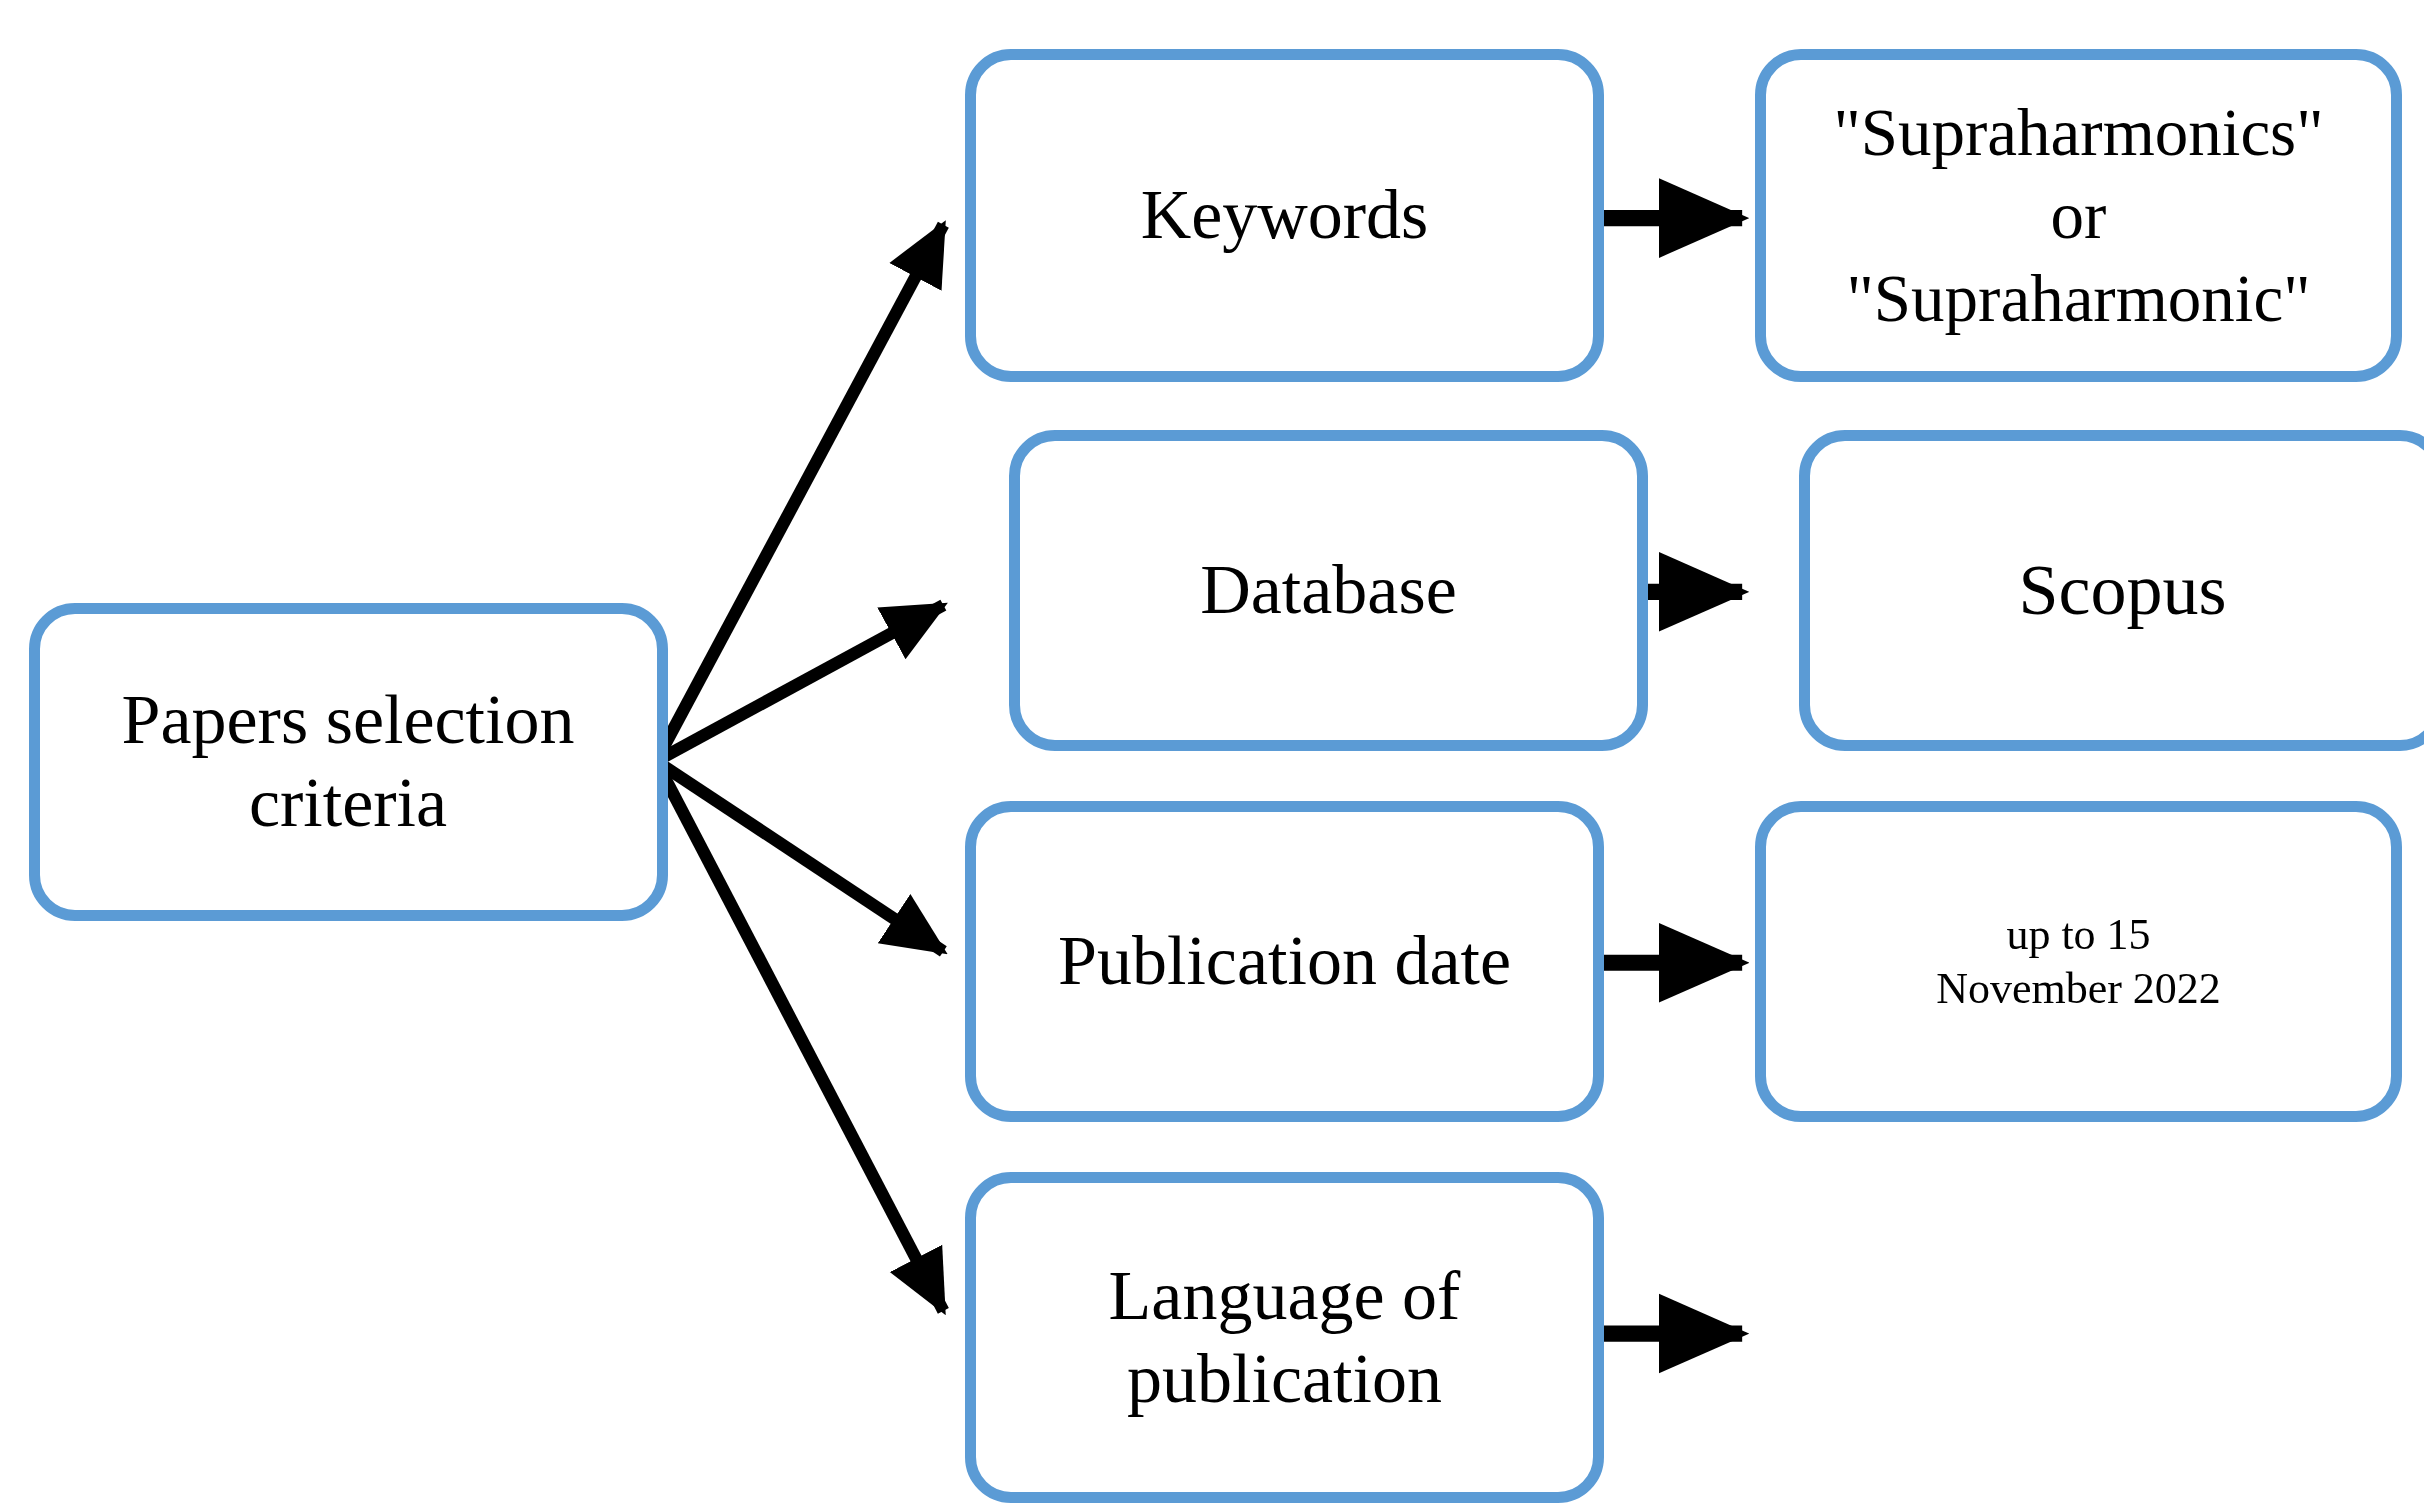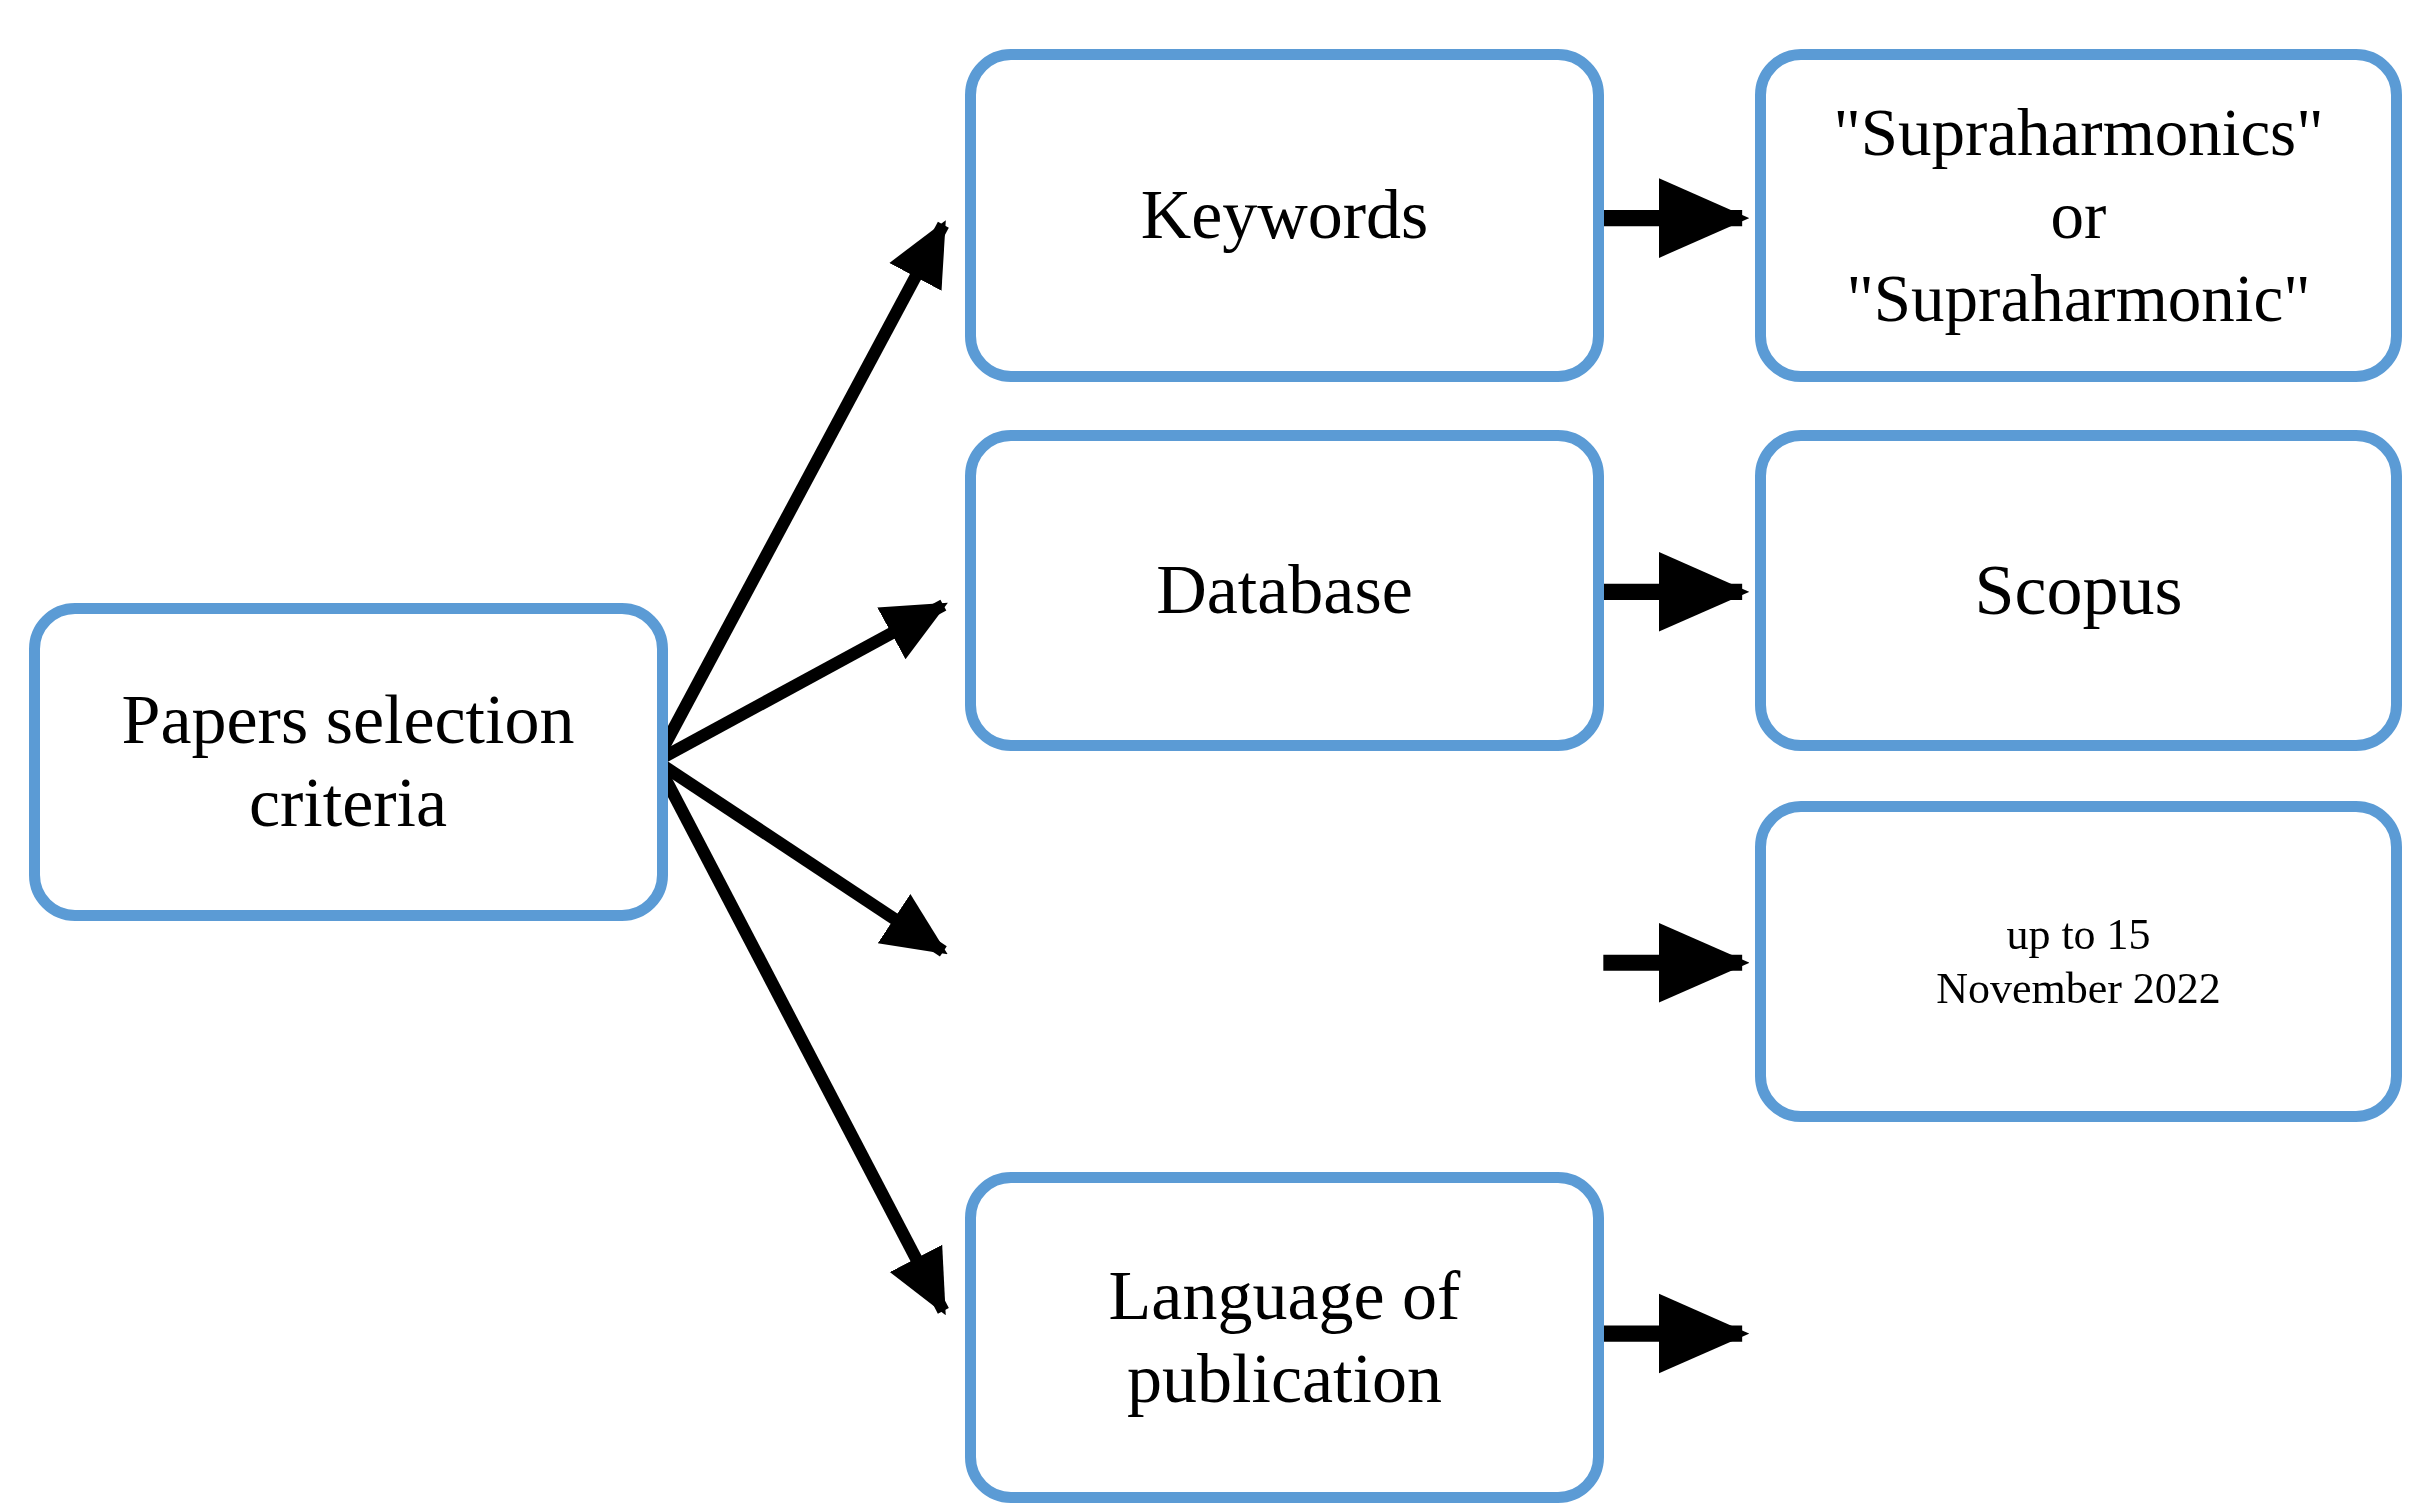--- a/index.html
+++ b/index.html
@@ -65,21 +65,21 @@
   .col2 .node-label { font-size: 70px; }
 
   
   .col3 {
     left: 1755px;
     width: 647px;
   }
   .col3 .node-label { font-size: 72px; }
 
   .row1 { top: 49px;   height: 333px; }
-  .row2 { top: 430px;  height: 321px; }
+  .row2 { top: 430px;  height: 321px; margin-left: 44px; }
   .row3 { top: 801px;  height: 321px; }
   .row4 { top: 1172px; height: 331px; }
 
   
   #node-value-keywords .node-label { line-height: 1.24; font-size: 67px; }
   #node-value-date .node-label     { line-height: 1.22; font-size: 44px; }
 </style>
 </head>
 <body>
 
@@ -116,20 +116,23 @@
   </div>
 
   <div class="node col2 row1">
     <span class="node-label">Keywords</span>
   </div>
 
   <div class="node col2 row2">
     <span class="node-label">Database</span>
   </div>
 
+  <div class="node col2 row3">
+    <span class="node-label">Publication date</span>
+  </div>
 
   <div class="node col2 row4">
     <span class="node-label">Language of
 publication</span>
   </div>
 
   <div class="node col3 row1" id="node-value-keywords">
     <span class="node-label">"Supraharmonics"
 or
 "Supraharmonic"</span>

